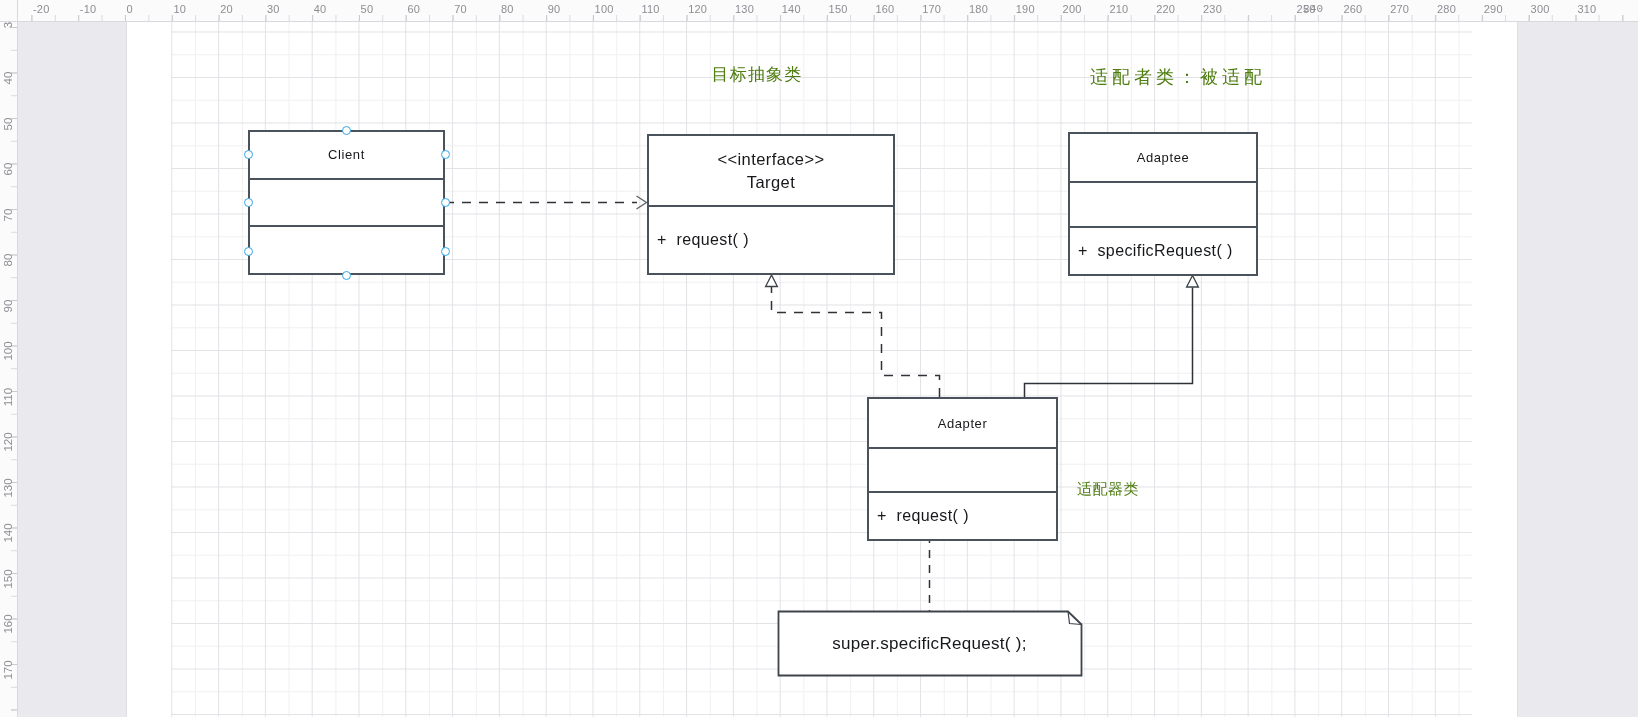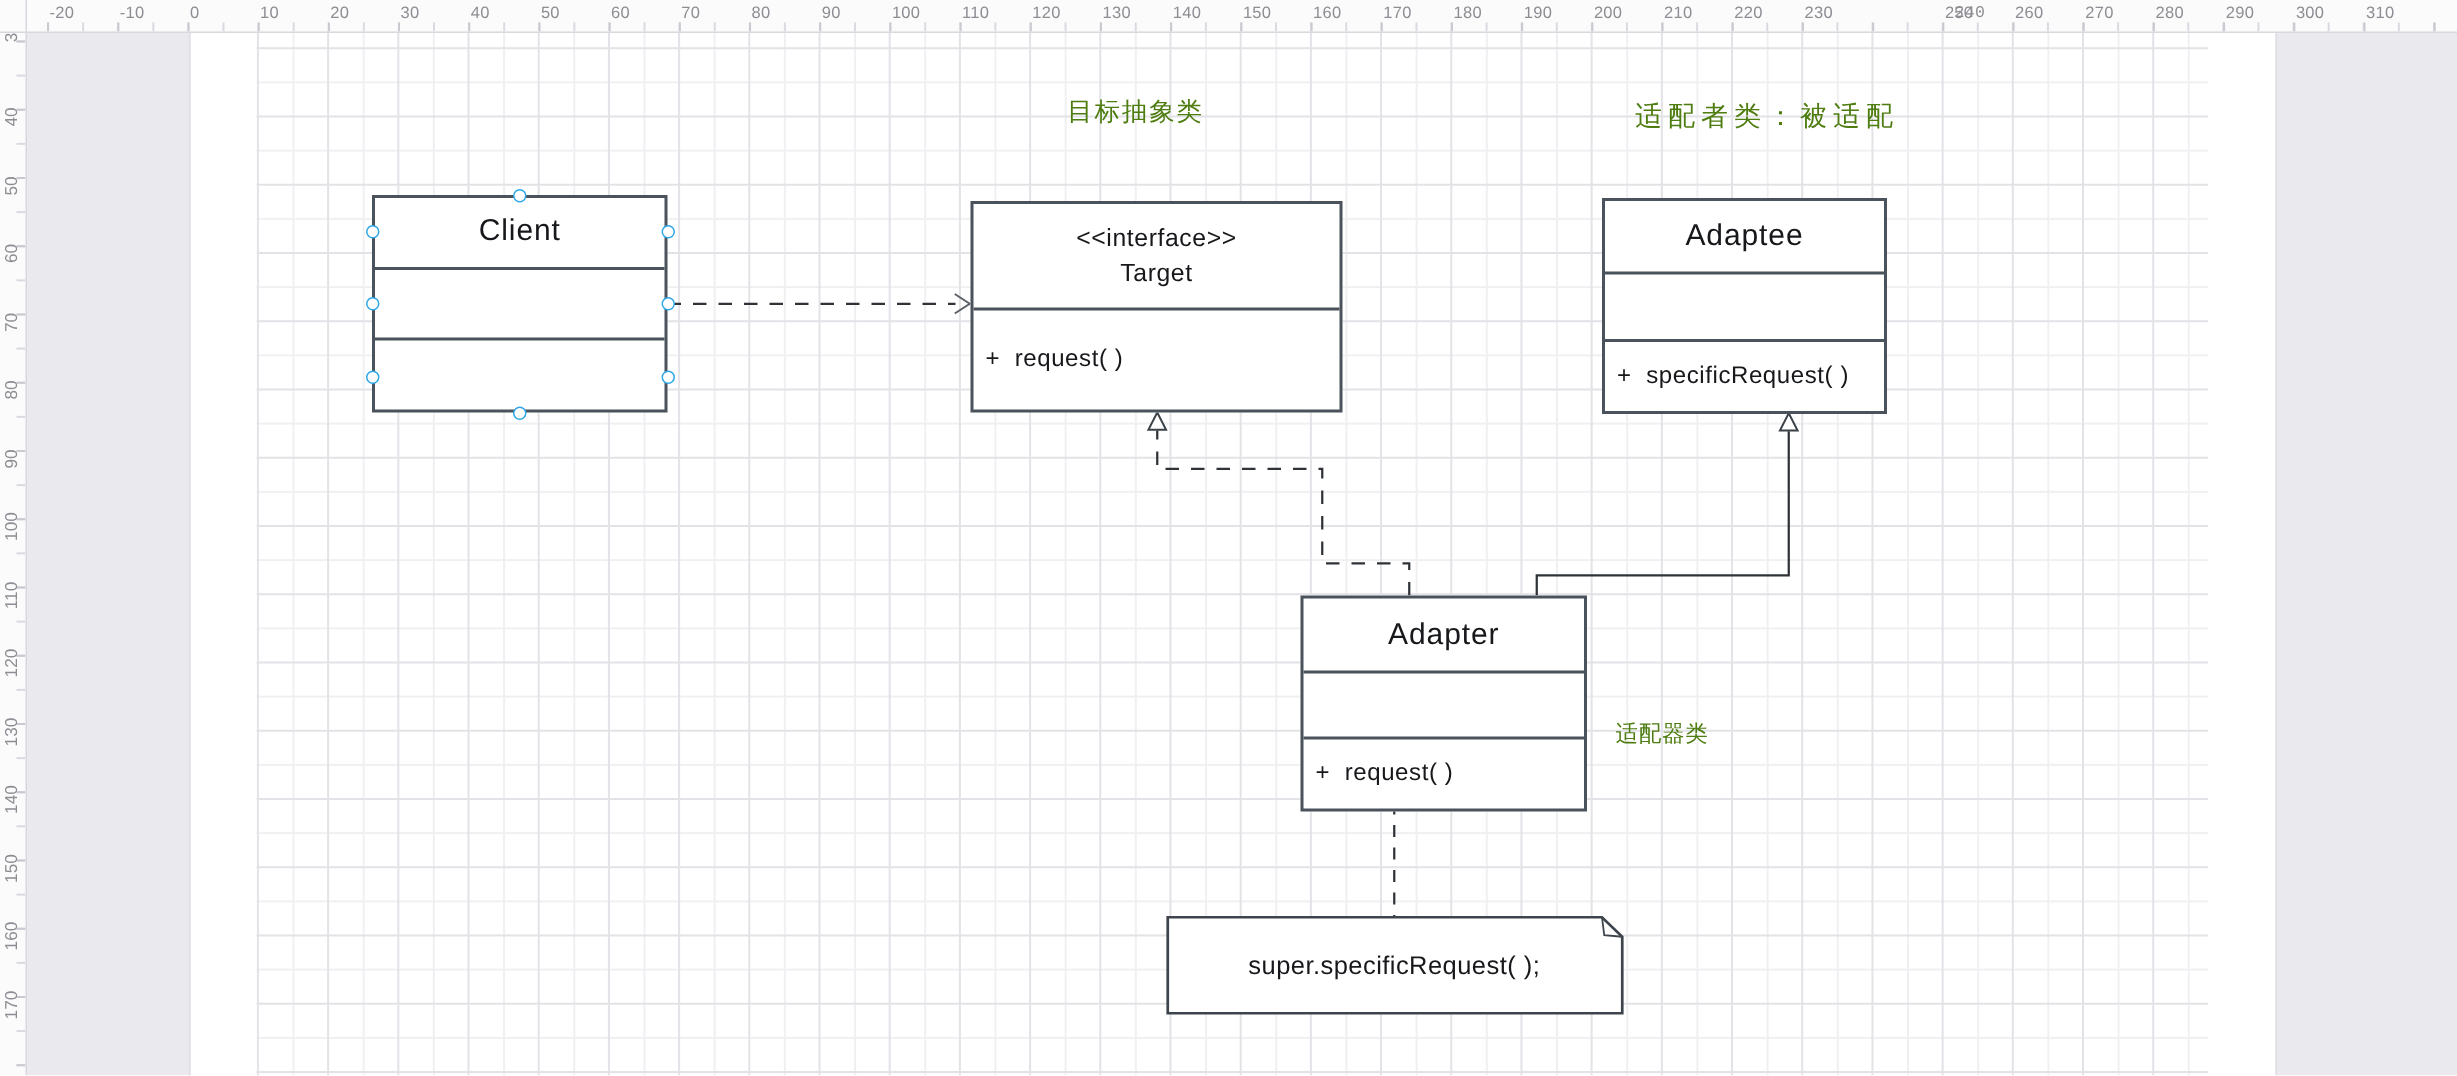--- a/index.html
+++ b/index.html
@@ -66,21 +66,21 @@
   .overlay{position:absolute;left:0;top:0;width:1620px;height:695px;pointer-events:none;}
   .overlay *{pointer-events:auto;}
   
   .uml{
     position:absolute;box-sizing:border-box;background:#ffffff;
     border:2px solid #4a525b;display:flex;flex-direction:column;
     color:#17181b;
   }
   .uml .comp{box-sizing:border-box;display:flex;align-items:center;justify-content:center;}
   .uml .comp + .comp{border-top:2px solid #4a525b;}
-  .uml .cname{font-size:20px;letter-spacing:0.6px;}
+  .uml .cname{font-size:13px;letter-spacing:0.6px;}
   .uml .stereo{font-size:16.5px;letter-spacing:0.4px;text-align:center;line-height:23px;}
   .uml .method{
     justify-content:flex-start;padding-left:8px;font-size:16px;letter-spacing:0.4px;
     white-space:pre;
   }
   
   .note-text{
     position:absolute;left:760px;top:589px;width:303px;height:65px;
     display:flex;align-items:center;justify-content:center;
     font-size:17px;color:#17181b;letter-spacing:0.3px;white-space:pre;z-index:6;

